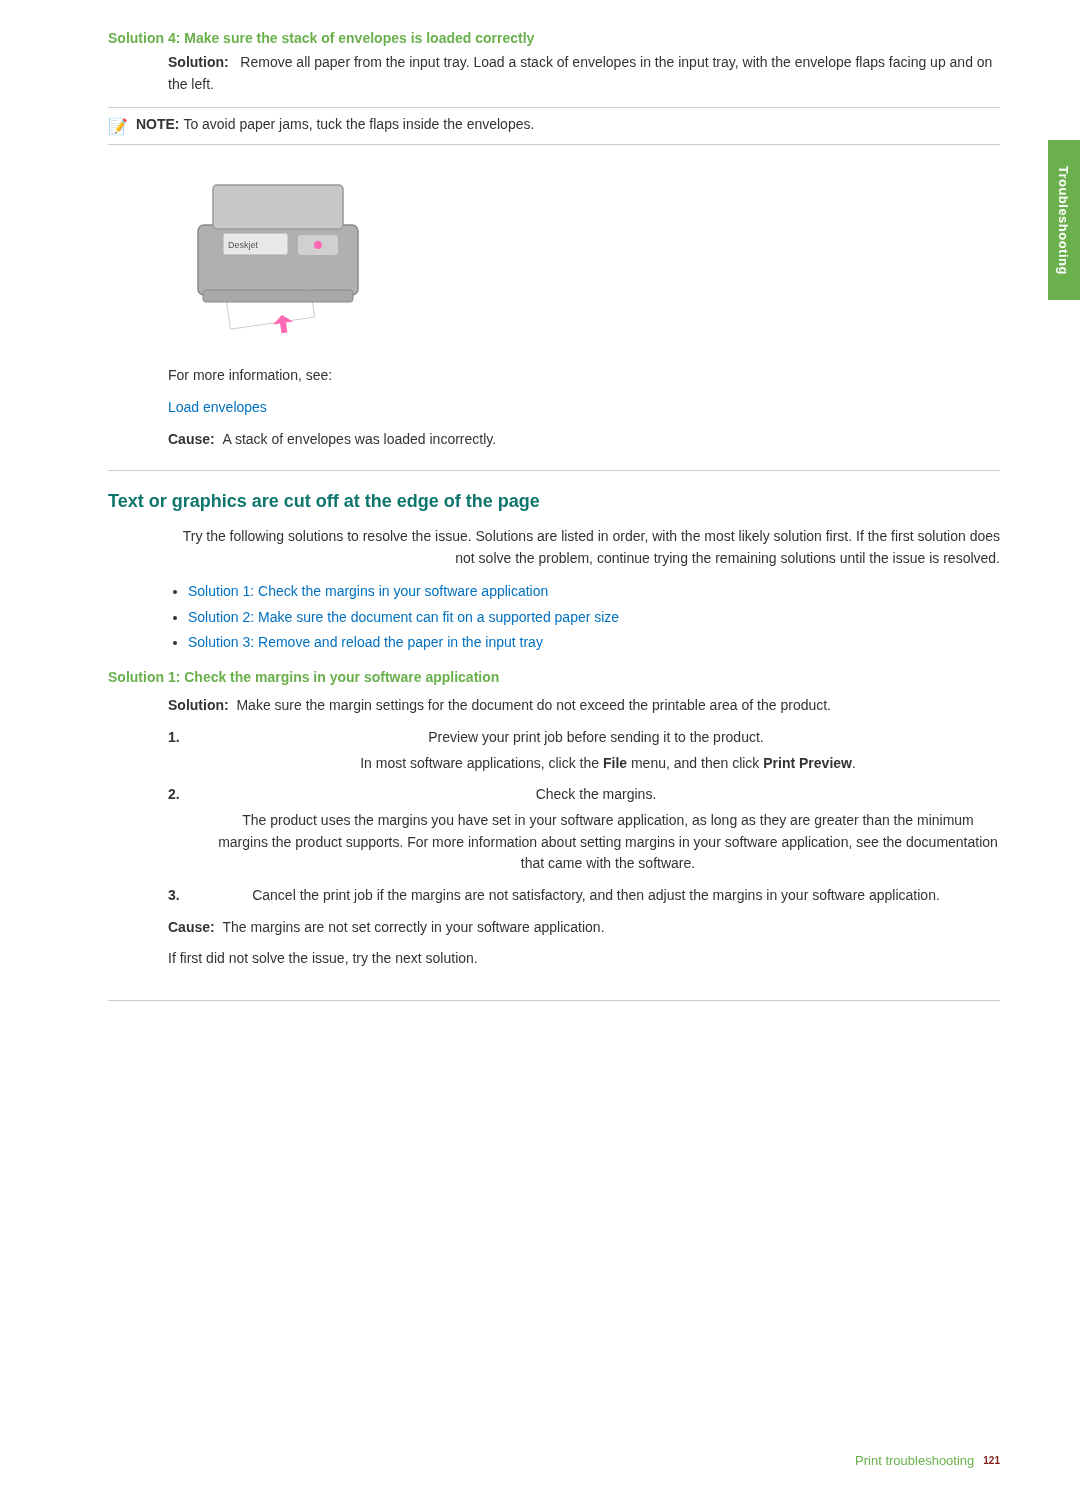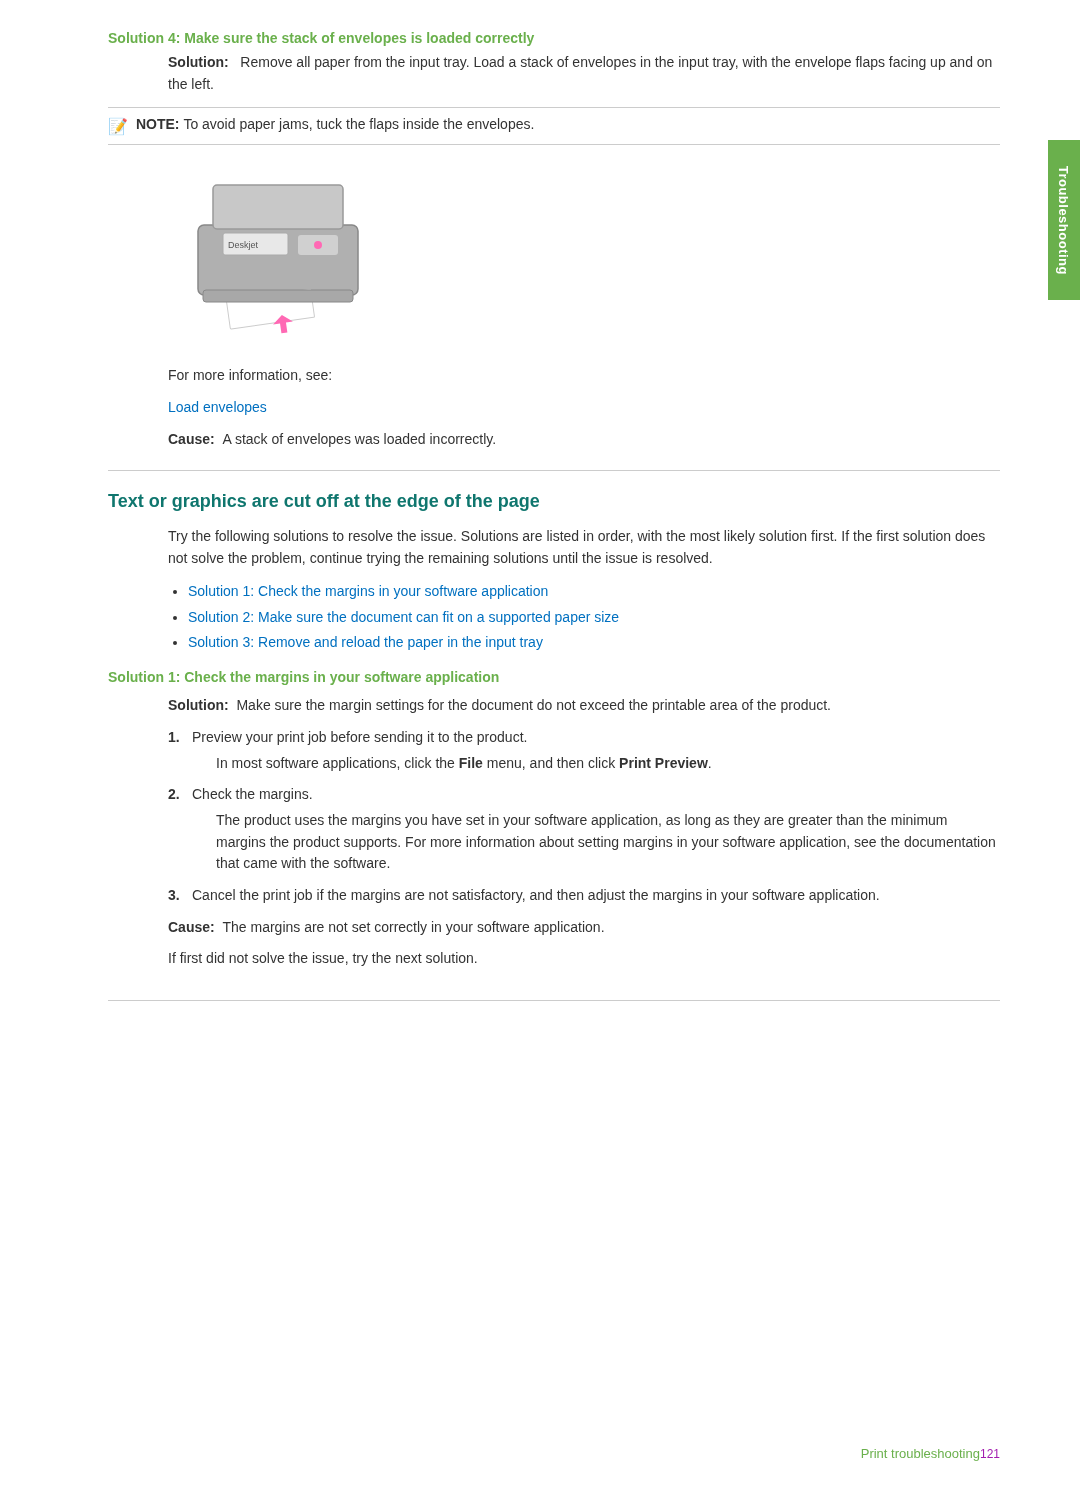--- a/index.html
+++ b/index.html
@@ -122,20 +122,21 @@
     
     .body-text {
       line-height: 1.55;
       margin-bottom: 10px;
       margin-left: 60px;
     }
 
     .body-text-noindent {
       line-height: 1.55;
       margin-bottom: 10px;
+      text-align: right;
     }
 
     .cause-text {
       margin-left: 60px;
       margin-bottom: 10px;
       line-height: 1.55;
     }
 
     
     .bullet-list {
@@ -155,20 +156,21 @@
       list-style: none;
       counter-reset: step-counter;
     }
 
     .numbered-list li {
       counter-increment: step-counter;
       margin-bottom: 10px;
       position: relative;
       padding-left: 24px;
       line-height: 1.55;
+      text-align: center;
     }
 
     .numbered-list li::before {
       content: counter(step-counter) ".";
       position: absolute;
       left: 0;
       font-weight: bold;
       color: #333;
     }
 
@@ -185,36 +187,37 @@
       margin-top: 14px;
       margin-bottom: 8px;
     }
 
     
     strong { font-weight: bold; }
 
     
     .footer {
       position: absolute;
-      bottom: 34px;
+      bottom: 27px;
       right: 80px;
       display: flex;
       align-items: center;
-      gap: 0;
+      gap: 9px;
     }
 
     .footer-link {
       color: #6ab04c;
       font-size: 13px;
       text-decoration: none;
     }
 
     .footer-page {
-      font-size: 12px;
-      color: #a21caf;
+      font-size: 10px;
+      color: #7f1d1d;
+      font-weight: bold;
     }
 
     .solution-label {
       font-weight: bold;
     }
 
     .section-top {
       margin-bottom: 6px;
     }
   </style>

